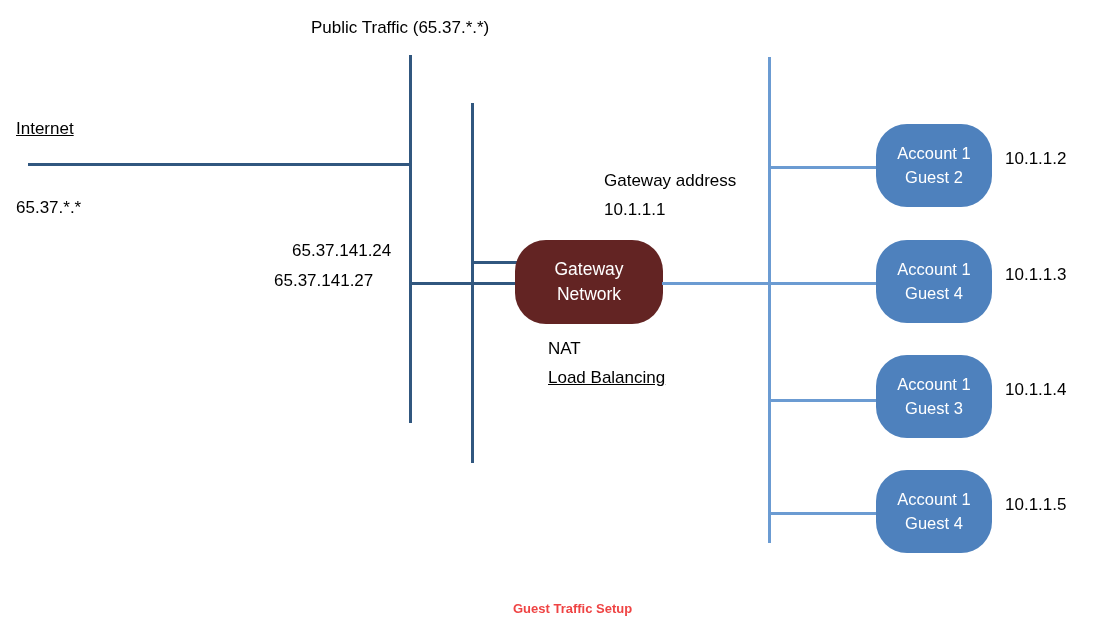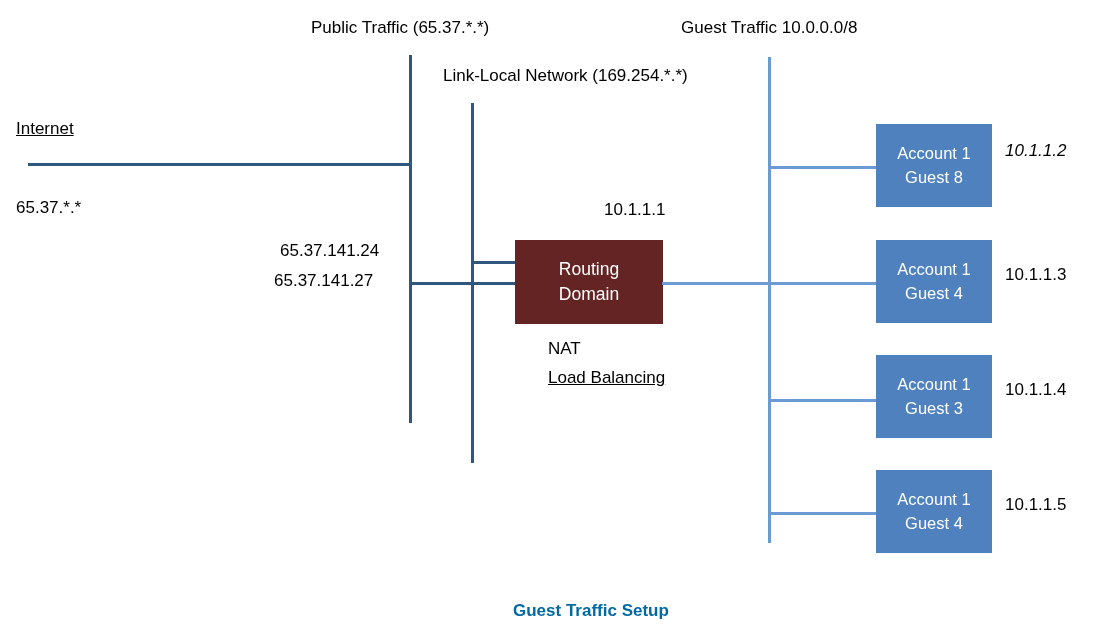--- a/index.html
+++ b/index.html
@@ -51,102 +51,102 @@
   .node {
     position: absolute;
     display: flex;
     flex-direction: column;
     align-items: center;
     justify-content: center;
     color: #ffffff;
     font-size: 16.5px;
     line-height: 1.45;
     text-align: center;
+    border-radius: 31px;
   }
   .node-guest {
     background: #4E81BD;
     width: 116px;
     height: 83px;
   }
   .node-router {
     background: #632423;
     width: 148px;
     height: 84px;
     font-size: 17.5px;
   }
   .node-line {
     display: block;
   }
   
   .caption {
     position: absolute;
     font-weight: bold;
-    color: #0369a1;
-    font-size: 17px;
+    color: #ef4444;
+    font-size: 13px;
     white-space: pre;
   }
 </style>
 </head>
 <body>
 
 <div id="canvas">
 
   <div class="label" style="left:311px; top:17px;">Public Traffic (65.37.*.*)</div>
 
-  <div class="label" style="left:443px; top:65px;">Link-Local Network (169.254.*.*)</div>
 
-  <div class="label" style="left:681px; top:17px;">Guest Traffic 10.0.0.0/8</div>
 
   <div class="vline" style="left:409px; top:55px; height:368px;"></div>
 
   <div class="vline" style="left:471px; top:103px; height:360px;"></div>
 
   <div class="vline-light" style="left:768px; top:57px; height:486px;"></div>
 
   <div class="label" style="left:16px; top:118px;text-decoration:underline;">Internet</div>
 
   <div class="hline" style="left:28px; top:163px; width:383px;"></div>
 
   <div class="label" style="left:16px; top:197px;">65.37.*.*</div>
 
-  <div class="label" style="left:280px; top:240px;">65.37.141.24</div>
+  <div class="label" style="left:292px; top:240px;">65.37.141.24</div>
 
   <div class="label" style="left:274px; top:270px;text-align:center;">65.37.141.27</div>
 
   <div class="hline" style="left:471px; top:261px; width:46px;"></div>
 
   <div class="hline" style="left:409px; top:282px; width:108px;"></div>
 
   <div class="node node-router" style="left:515px; top:240px;">
-    <span class="node-line">Routing</span>
-    <span class="node-line">Domain</span>
+    <span class="node-line">Gateway</span>
+    <span class="node-line">Network</span>
   </div>
 
   <div class="hline-light" style="left:662px; top:282px; width:108px;"></div>
 
   <div class="label" style="left:548px; top:338px;text-align:center;">NAT</div>
 
   <div class="label" style="left:548px; top:367px;text-decoration:underline;">Load Balancing</div>
 
+  <div class="label" style="left:604px; top:170px;">Gateway address</div>
 
   <div class="label" style="left:604px; top:199px;">10.1.1.1</div>
 
   <div class="hline-light" style="left:768px; top:166px; width:110px;"></div>
 
   <div class="hline-light" style="left:768px; top:282px; width:110px;"></div>
 
   <div class="hline-light" style="left:768px; top:399px; width:110px;"></div>
 
   <div class="hline-light" style="left:768px; top:512px; width:110px;"></div>
 
   <div class="node node-guest" style="left:876px; top:124px;">
     <span class="node-line">Account 1</span>
-    <span class="node-line">Guest 8</span>
+    <span class="node-line">Guest 2</span>
   </div>
-  <div class="label" style="left:1005px; top:140px;font-style:italic;">10.1.1.2</div>
+  <div class="label" style="left:1005px; top:148px;">10.1.1.2</div>
 
   <div class="node node-guest" style="left:876px; top:240px;">
     <span class="node-line">Account 1</span>
     <span class="node-line">Guest 4</span>
   </div>
   <div class="label" style="left:1005px; top:264px;">10.1.1.3</div>
 
   <div class="node node-guest" style="left:876px; top:355px;">
     <span class="node-line">Account 1</span>
     <span class="node-line">Guest 3</span>

